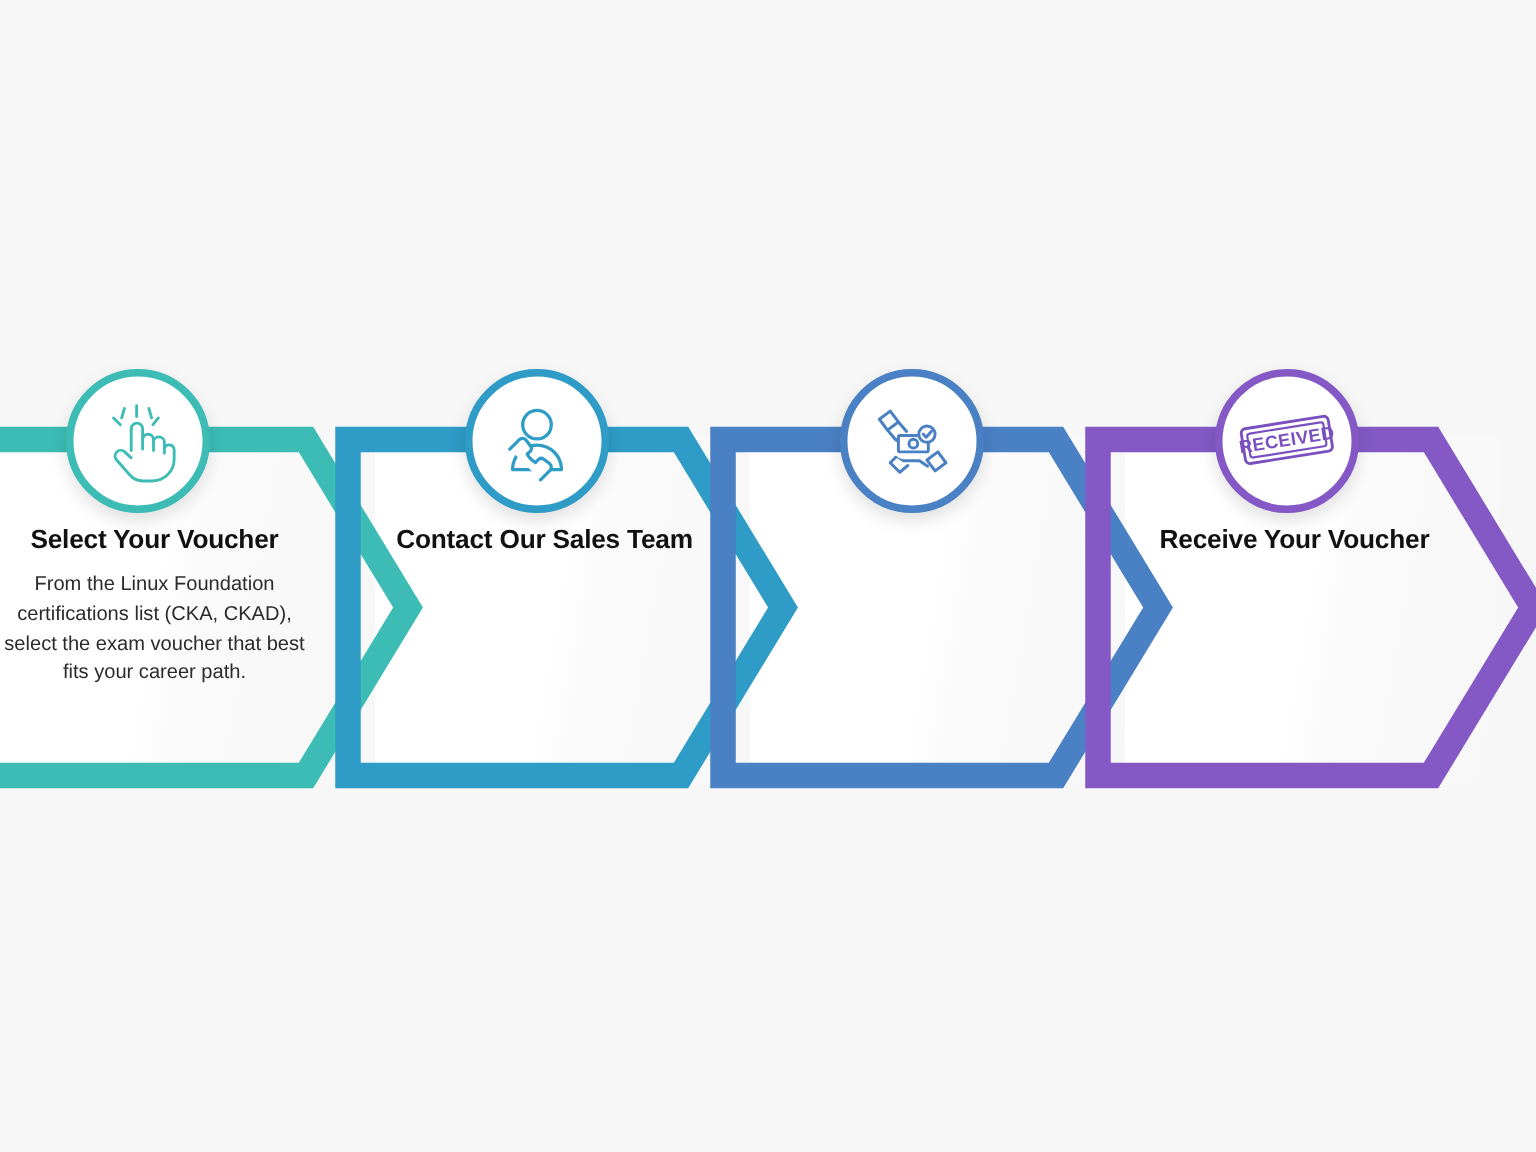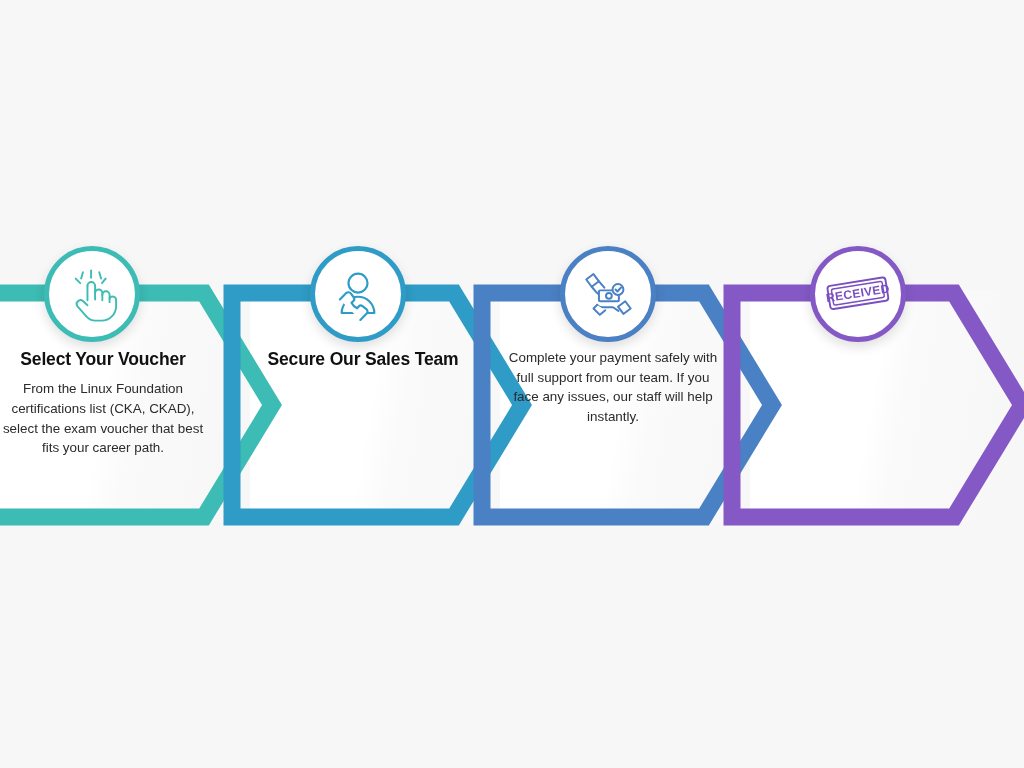--- a/index.html
+++ b/index.html
@@ -151,21 +151,21 @@
   </div>
 
   <div class="step step-2">
     <div class="panel"></div>
 
     <svg class="chevron-svg" viewBox="0 0 296 240">
       <polygon points="0,8 222,8 290,120 222,232 0,232" fill="none" stroke="#2e9cc6" stroke-width="17" stroke-linejoin="miter"></polygon>
     </svg>
 
     <div class="card-body">
-      <p class="step-title">Secure Our Sales Team</p>
+      <p class="step-title">Contact Our Sales Team</p>
     </div>
 
     <div class="icon-badge" style="border:5px solid #2e9cc6;">
       <svg width="58" height="58" viewBox="0 0 64 64" fill="none" stroke="#2e9cc6" stroke-width="2.4" stroke-linecap="round" stroke-linejoin="round">
         <circle cx="32" cy="20" r="10.5"></circle>
         <path d="M14 53 a18 18 0 0 1 36 0 z"></path>
 
         <path d="M12 38 l7 -7 a3.4 3.4 0 0 1 5 0.4 l3.2 4.2
                  a3.2 3.2 0 0 1 -0.4 4.2 l-2 1.8
                  a14 14 0 0 0 6.2 6.2 l1.8 -2
@@ -176,21 +176,20 @@
   </div>
 
   <div class="step step-3">
     <div class="panel"></div>
 
     <svg class="chevron-svg" viewBox="0 0 296 240">
       <polygon points="0,8 222,8 290,120 222,232 0,232" fill="none" stroke="#4a80c4" stroke-width="17" stroke-linejoin="miter"></polygon>
     </svg>
 
     <div class="card-body">
-      <p class="step-desc">Complete your payment safely with full support from our team. If you face any issues, our staff will help instantly.</p>
     </div>
 
     <div class="icon-badge" style="border:5px solid #4a80c4;">
       <svg width="58" height="58" viewBox="0 0 64 64" fill="none" stroke="#4a80c4" stroke-width="2.2" stroke-linecap="round" stroke-linejoin="round">
 
         <path d="M8 16 l8 -6 6 8 -8 6 z" fill="#ffffff"></path>
         <path d="M14 24 l5 6 a7 7 0 0 0 5 2.5 h10" fill="#ffffff"></path>
         <path d="M22 18 l6 7"></path>
 
         <rect x="22" y="28" width="22" height="12" rx="1.2" fill="#ffffff"></rect>
@@ -207,20 +206,21 @@
   </div>
 
   <div class="step step-4">
     <div class="panel"></div>
 
     <svg class="chevron-svg" viewBox="0 0 296 240">
       <polygon points="0,8 222,8 290,120 222,232 0,232" fill="none" stroke="#8459c6" stroke-width="17" stroke-linejoin="miter"></polygon>
     </svg>
 
     <div class="card-body">
+      <p class="step-title">Receive Your Voucher</p>
     </div>
 
     <div class="icon-badge" style="border:5px solid #8459c6;">
       <svg width="66" height="50" viewBox="0 0 90 52">
         <g transform="rotate(-9 45 26)">
           <rect x="5" y="9" width="80" height="32" rx="4" fill="none" stroke="#7a4fc0" stroke-width="2.6"></rect>
           <rect x="10" y="14" width="70" height="22" rx="2.5" fill="none" stroke="#7a4fc0" stroke-width="2"></rect>
           <text x="45" y="30.5" text-anchor="middle" font-family="'Liberation Sans', sans-serif" font-size="16.5" font-weight="bold" letter-spacing="0.4" fill="#7a4fc0">RECEIVED</text>
         </g>
       </svg>

